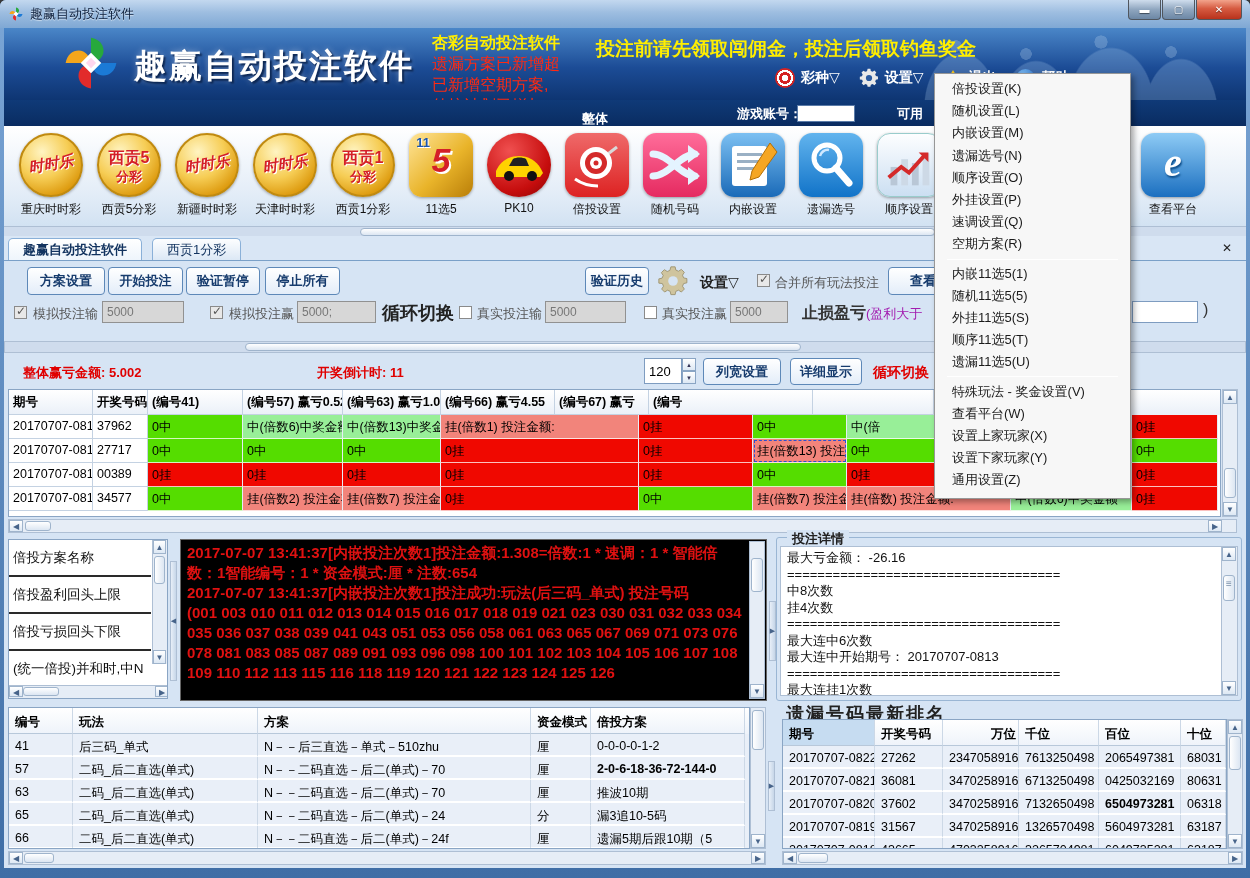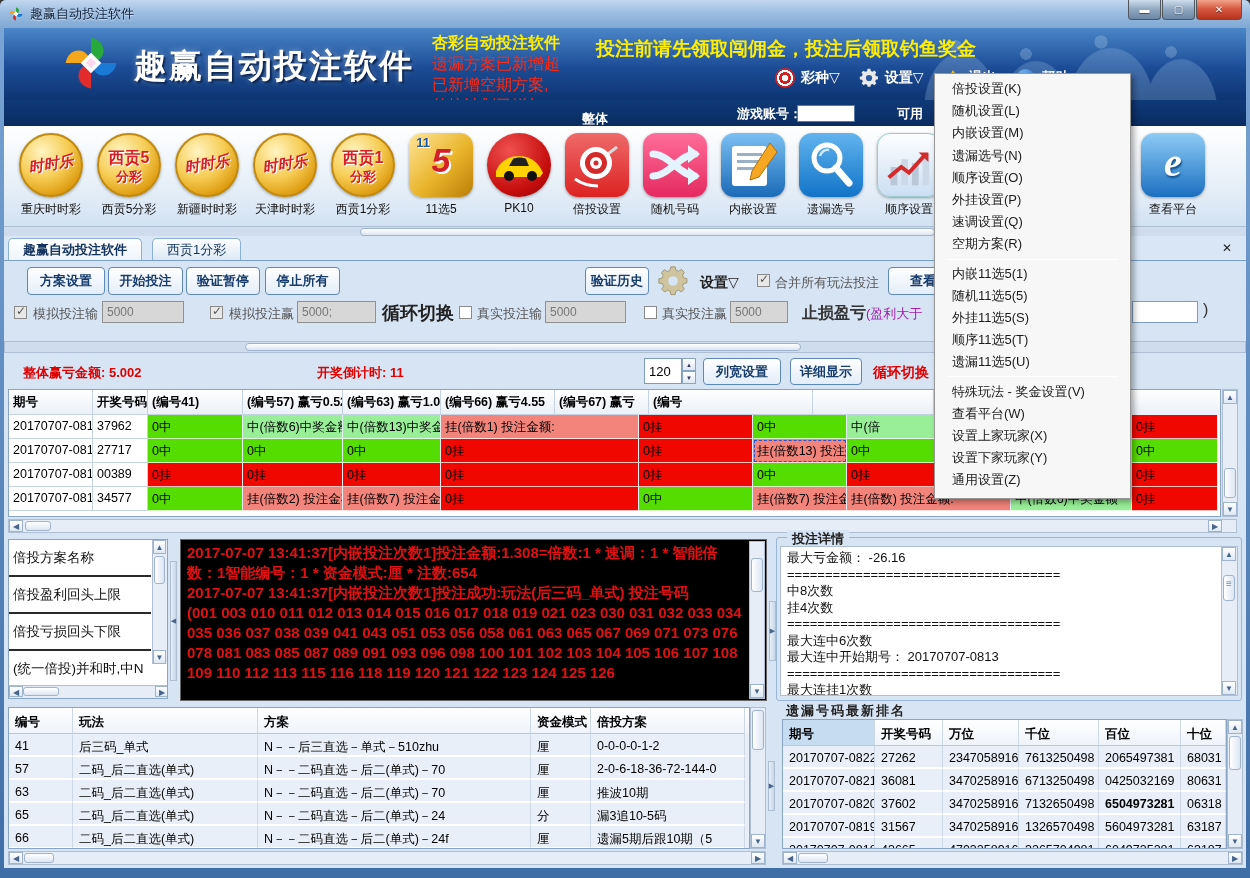--- a/index.html
+++ b/index.html
@@ -123,21 +123,21 @@
 .detail .vscroll{right:3px;top:8px;height:150px}
 .gripthumb::after{content:"≡";position:absolute;left:2px;top:2px;font-size:10px;color:#7a90aa}
 
 .btable{position:absolute;background:#fff;border:1px solid #8aa5c4;font-size:12.5px;overflow:hidden}
 .bt-row{display:flex}
 .bt-row.hdr{height:26px;background:linear-gradient(#ffffff,#eef3fa);font-weight:bold}
 .bt-row:not(.hdr){height:23px;background:#e9eff8}
 .bcell{flex:none;padding:5px 2px 0 6px;border-right:1px solid #ccd8e6;border-bottom:2px solid #fff;white-space:nowrap;overflow:hidden;color:#000}
 .bt-row.hdr .bcell{border-bottom:1px solid #b8c8da;padding-top:6px}
 .bcell.hl{background:#c6dcf1}
-.misslabel{position:absolute;left:782px;top:441px;font-size:13px;font-weight:bold;color:#222;letter-spacing:2px}
+.misslabel{position:absolute;left:782px;top:441px;font-size:18px;font-weight:bold;color:#222;letter-spacing:2px}
 .bhs{position:absolute;height:14px;background:#e6edf6;border:1px solid #aebfd4}
 .splitter{position:absolute;width:7px;background:linear-gradient(90deg,#e8eff8,#c6d6e8);border:1px solid #aebfd4;font-size:7px;color:#47648a;display:flex;align-items:center;justify-content:center}
 
 .cmenu{position:absolute;left:934px;top:73px;width:197px;height:426px;background:#f7f7f7;border:1px solid #979797;box-shadow:3px 3px 6px rgba(0,0,0,.35);z-index:50;padding:4px 2px}
 .cmi{height:22.2px;font-size:13px;color:#1a1a1a;padding-left:15px;display:flex;align-items:center;white-space:nowrap}
 .csep{height:1px;background:#d9d9d9;border-bottom:1px solid #fff;margin:3px 10px}
 </style>
 </head>
 <body>
 
@@ -552,21 +552,21 @@
             <div class="bcell" style="width: 185px;">后三码_单式</div>
             <div class="bcell" style="width: 273px;">N－－后三直选－单式－510zhu</div>
             <div class="bcell" style="width: 60px;">厘</div>
             <div class="bcell" style="width: 154px;">0-0-0-0-1-2</div>
           </div>
           <div class="bt-row">
             <div class="bcell" style="width: 64px;">57</div>
             <div class="bcell" style="width: 185px;">二码_后二直选(单式)</div>
             <div class="bcell" style="width: 273px;">N－－二码直选－后二(单式)－70</div>
             <div class="bcell" style="width: 60px;">厘</div>
-            <div class="bcell" style="width: 154px;">2-0-6-18-36-72-144-0</div>
+            <div class="bcell" style="width: 154px; font-weight: bold;">2-0-6-18-36-72-144-0</div>
           </div>
           <div class="bt-row">
             <div class="bcell" style="width: 64px;">63</div>
             <div class="bcell" style="width: 185px;">二码_后二直选(单式)</div>
             <div class="bcell" style="width: 273px;">N－－二码直选－后二(单式)－70</div>
             <div class="bcell" style="width: 60px;">厘</div>
             <div class="bcell" style="width: 154px;">推波10期</div>
           </div>
           <div class="bt-row">
             <div class="bcell" style="width: 64px;">65</div>
@@ -592,21 +592,21 @@
         <div class="hthumb" style="left:15px;width:30px"></div>
         <div class="harrow" style="right:0">▶</div>
       </div>
       <div class="splitter" style="left:764px;top:500px;height:50px">▶</div>
 
       <div class="misslabel">遗漏号码最新排名</div>
       <div class="btable" id="misstable" style="left:778px;top:458px;width:445px;height:130px">
           <div class="bt-row hdr">
             <div class="bcell hl" style="width: 92px;">期号</div>
             <div class="bcell" style="width: 68px;">开奖号码</div>
-            <div class="bcell" style="width: 76px;">万位</div>
+            <div class="bcell" style="width: 76px; text-align: right;">万位</div>
             <div class="bcell" style="width: 80px;">千位</div>
             <div class="bcell" style="width: 82px;">百位</div>
             <div class="bcell" style="width: 45px;">十位</div>
           </div>
           <div class="bt-row">
             <div class="bcell" style="width: 92px;">20170707-0822</div>
             <div class="bcell" style="width: 68px;">27262</div>
             <div class="bcell" style="width: 76px;">2347058916</div>
             <div class="bcell" style="width: 80px;">7613250498</div>
             <div class="bcell" style="width: 82px;">2065497381</div>

